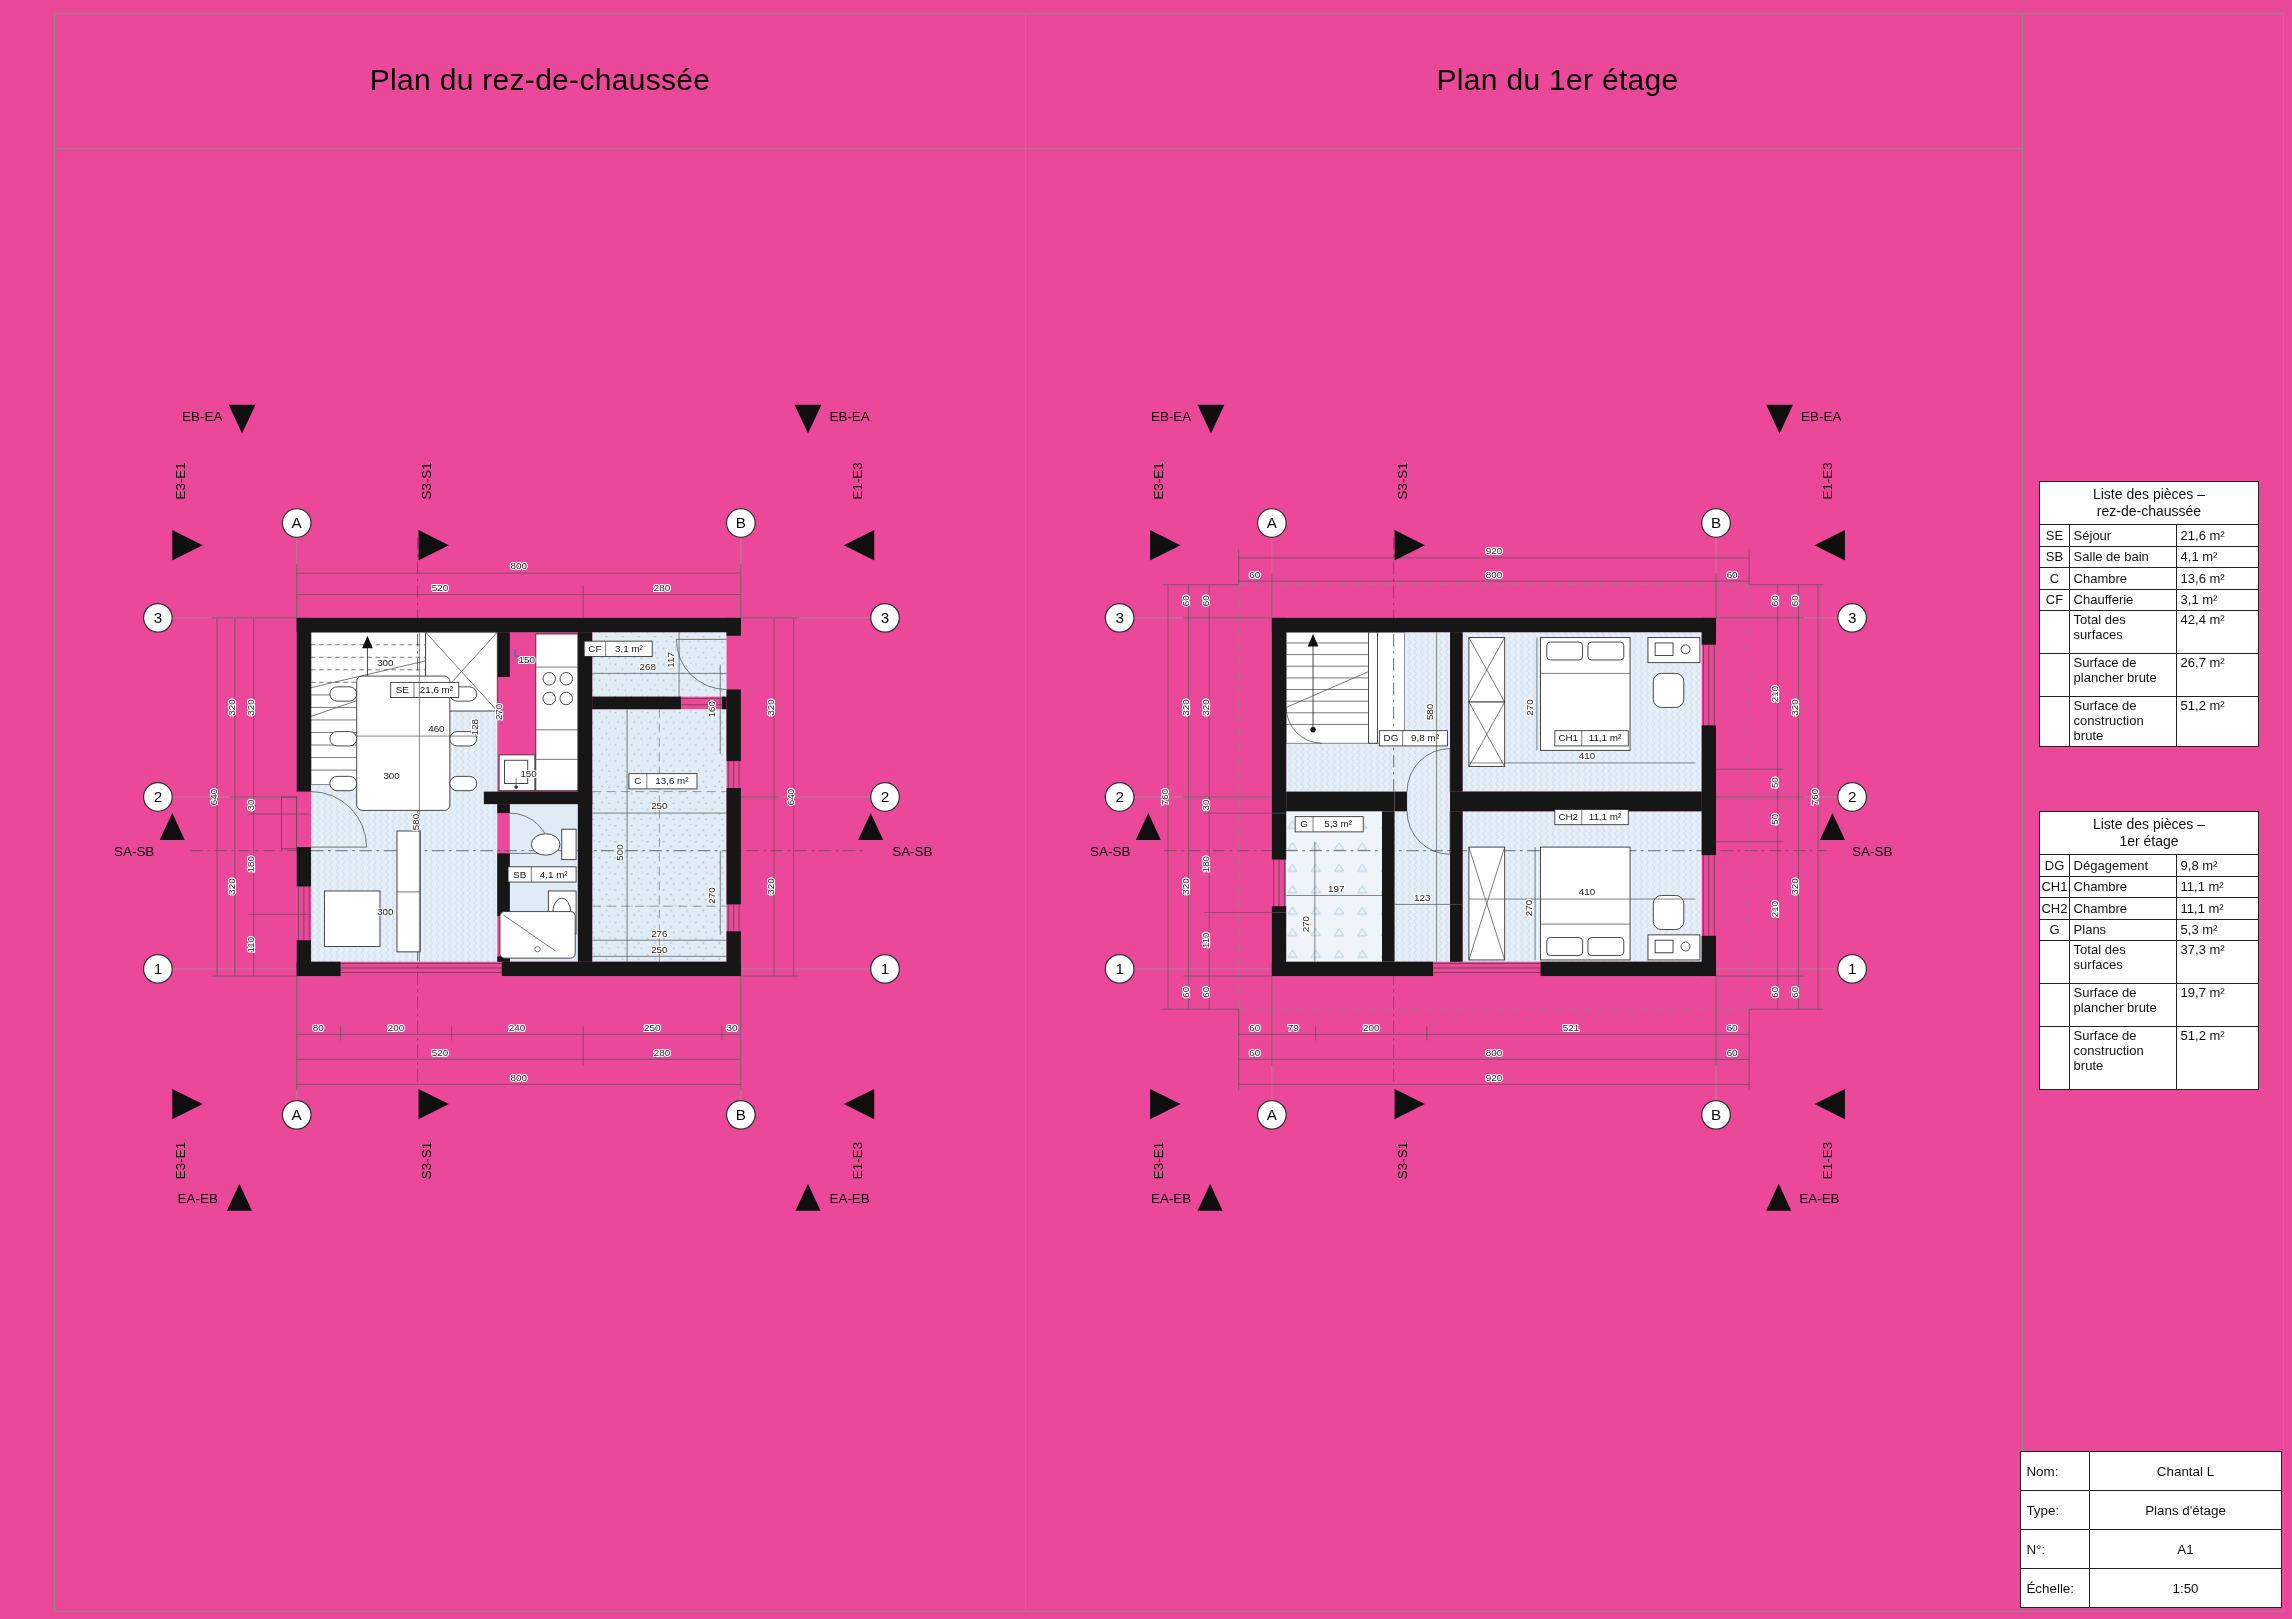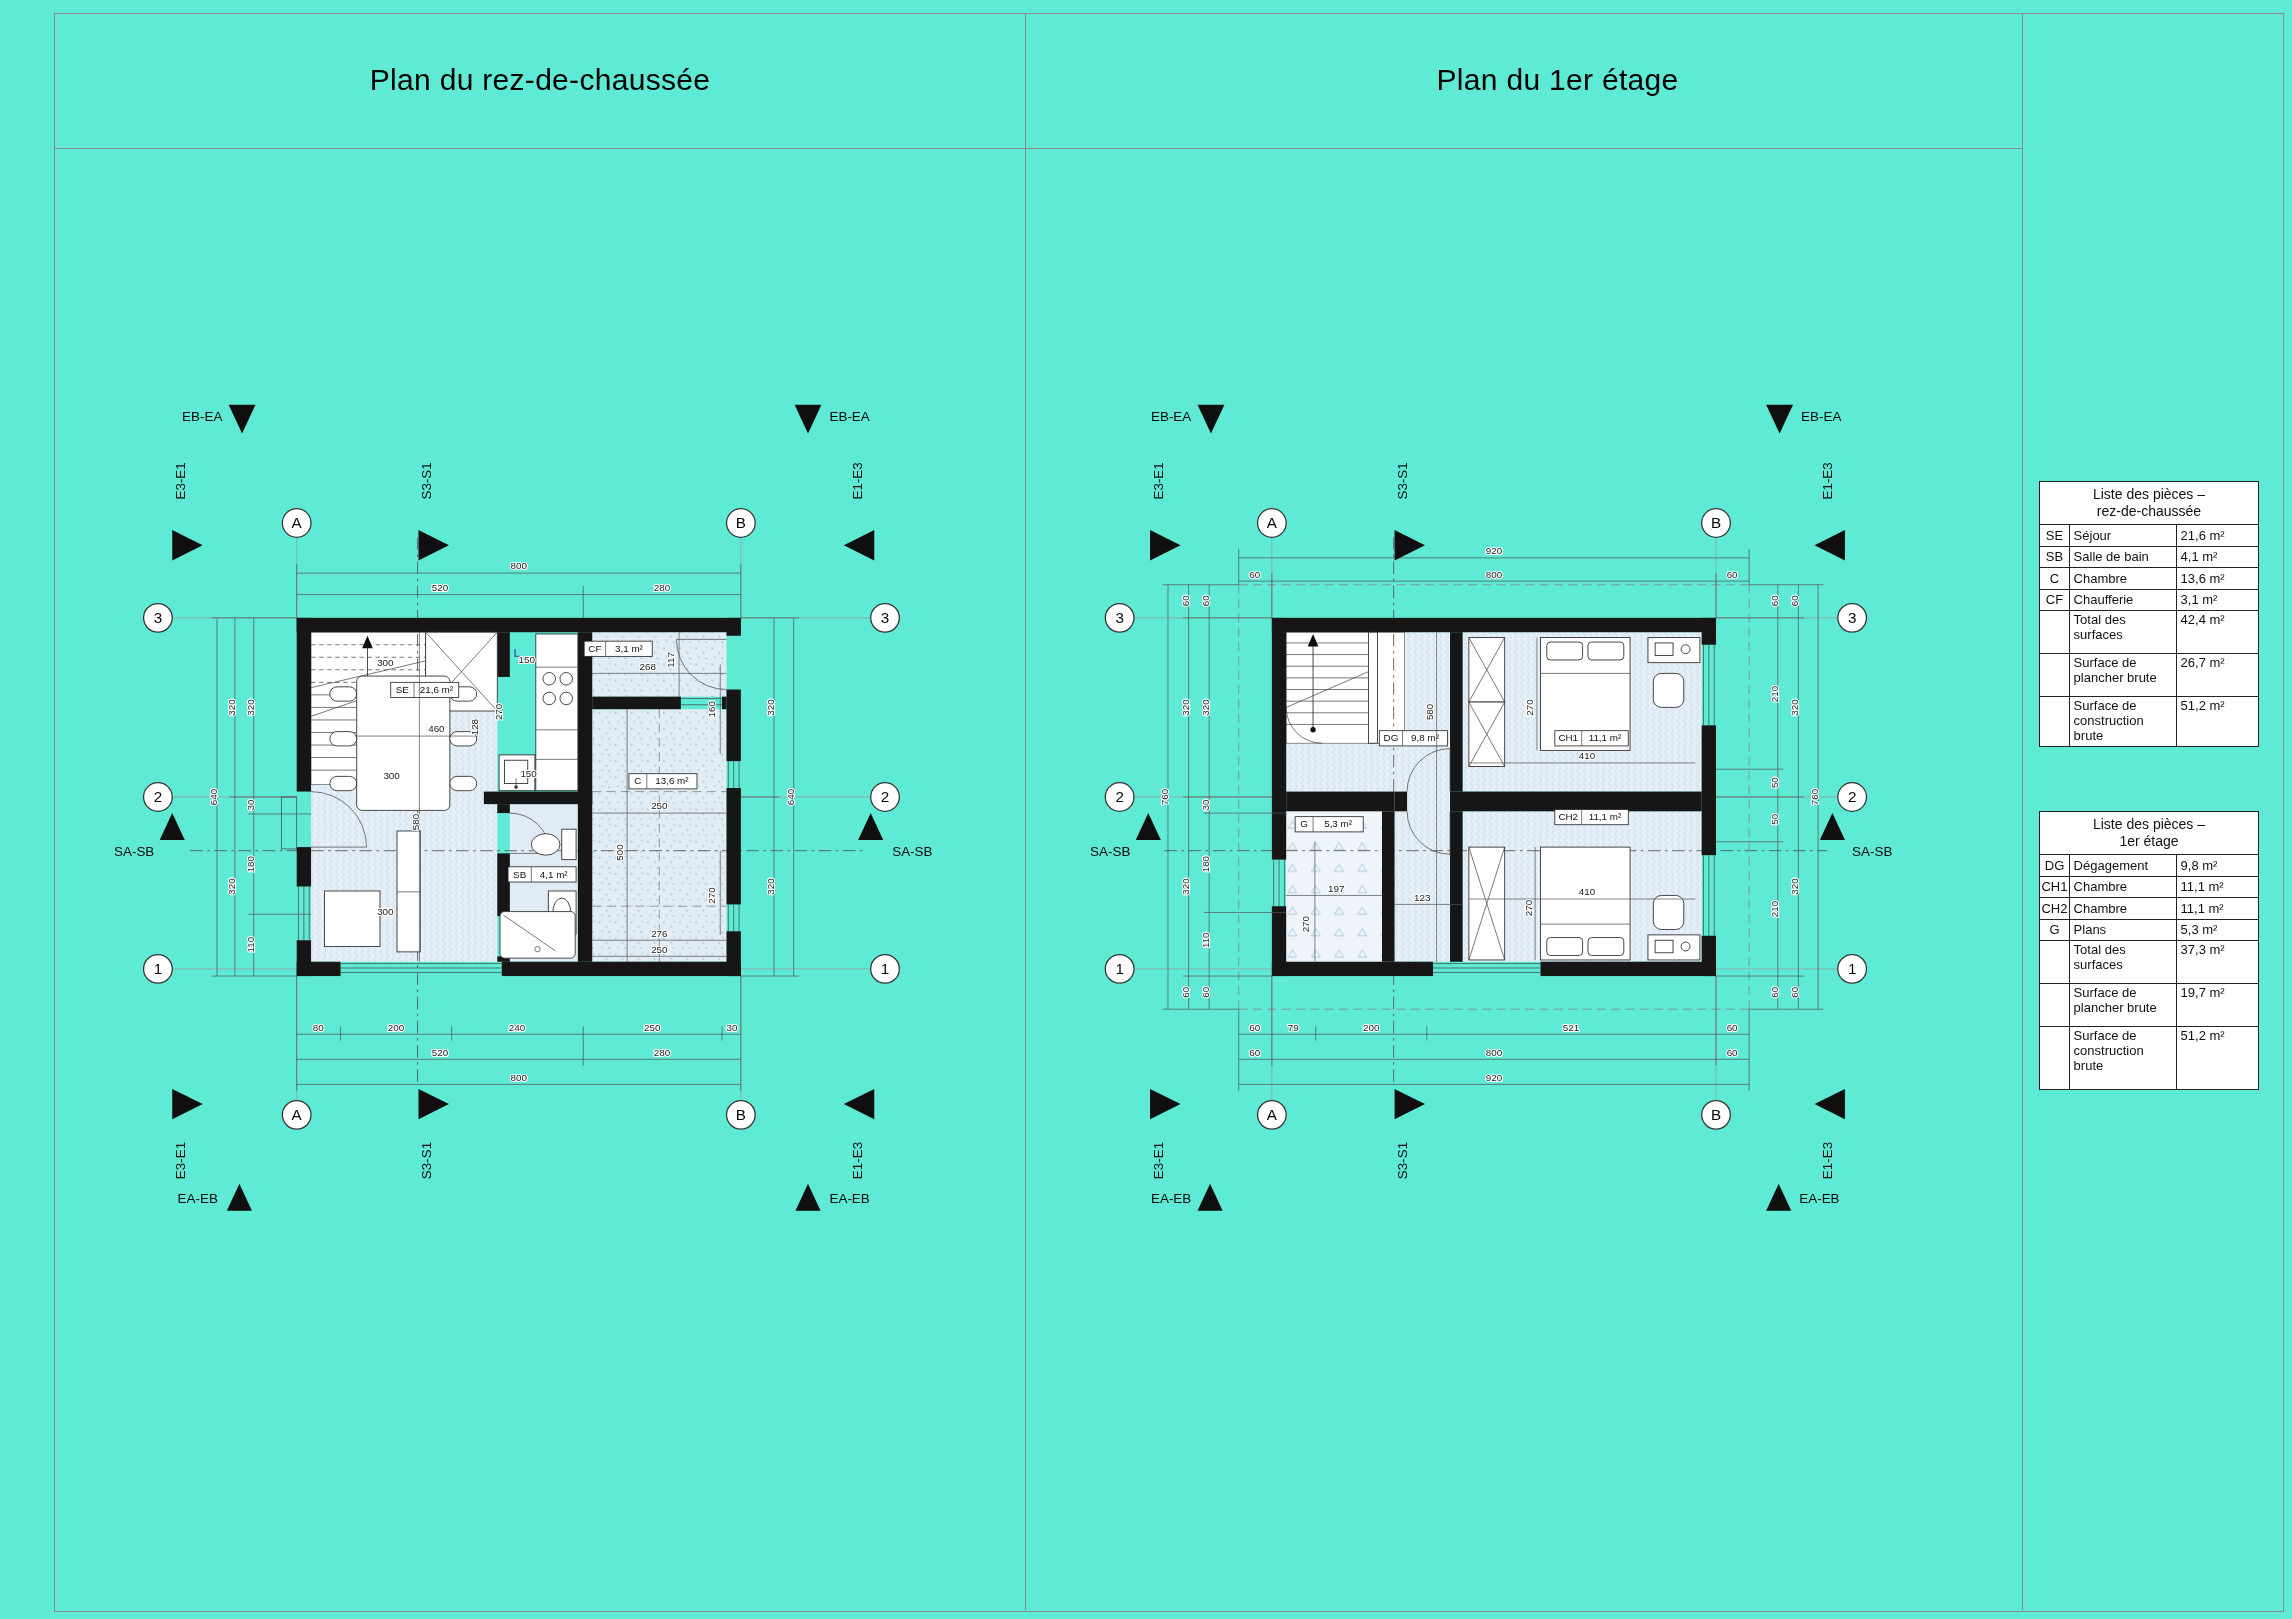--- a/index.html
+++ b/index.html
@@ -1,16 +1,16 @@
 <!DOCTYPE html>
 <html style="font-size:14.3px"><head>
 <meta charset="utf-8">
 <style>
   html,body{margin:0;padding:0;background:#fff;}
-  .sheet{position:relative;width:2293px;height:1619px;background:#5eead4;font-family:"Liberation Sans",sans-serif;color:#111;overflow:hidden;}
+  .sheet{position:relative;width:2293px;height:1619px;background:#ec4899;font-family:"Liberation Sans",sans-serif;color:#111;overflow:hidden;}
   .frame{position:absolute;border:1.1px solid #8a8a8a;}
   .vline{position:absolute;width:0;border-left:1.1px solid #8a8a8a;}
   .hline{position:absolute;height:0;border-top:1.1px solid #8a8a8a;}
   .ptitle{position:absolute;top:13.4px;height:134px;display:flex;align-items:center;justify-content:center;font-size:30px;letter-spacing:0.3px;color:#000;}
   svg text{font-family:"Liberation Sans",sans-serif;}
   .dim{font-size:11px;fill:#1c1c1c;text-anchor:middle;paint-order:stroke;stroke:#fff;stroke-width:2.4px;}
   .mk{font-size:15px;fill:#0a0a0a;}
   .bubt{font-size:17px;fill:#0a0a0a;text-anchor:middle;}
   .lblt{font-size:11px;fill:#111;text-anchor:middle;}
   .kl{font-size:13px;font-weight:bold;fill:#4a6fb5;text-anchor:middle;}
@@ -811,15 +811,39 @@
           <td style="vertical-align:top">19,7 m²</td>
         </tr>
     <tr style="height:63px">
           <td class="code"></td>
           <td style="vertical-align:top">Surface de construction brute</td>
           <td style="vertical-align:top">51,2 m²</td>
         </tr>
   </tbody>
     </table>
 
+  <table class="side-table tb" style="left:2020px;top:1451px;width:261px;">
+    <colgroup>
+        <col style="width:69px">
+        <col style="width:192px">
+      </colgroup>
+    <tbody>
+        <tr style="height:39px">
+          <td class="lab">Nom:</td>
+          <td class="val">Chantal L</td>
+        </tr>
+    <tr style="height:39px">
+          <td class="lab">Type:</td>
+          <td class="val">Plans d'étage</td>
+        </tr>
+    <tr style="height:39px">
+          <td class="lab">N°:</td>
+          <td class="val">A1</td>
+        </tr>
+    <tr style="height:39px">
+          <td class="lab">Échelle:</td>
+          <td class="val">1:50</td>
+        </tr>
+  </tbody>
+    </table>
 
 </div>
 
 
 </body></html>

